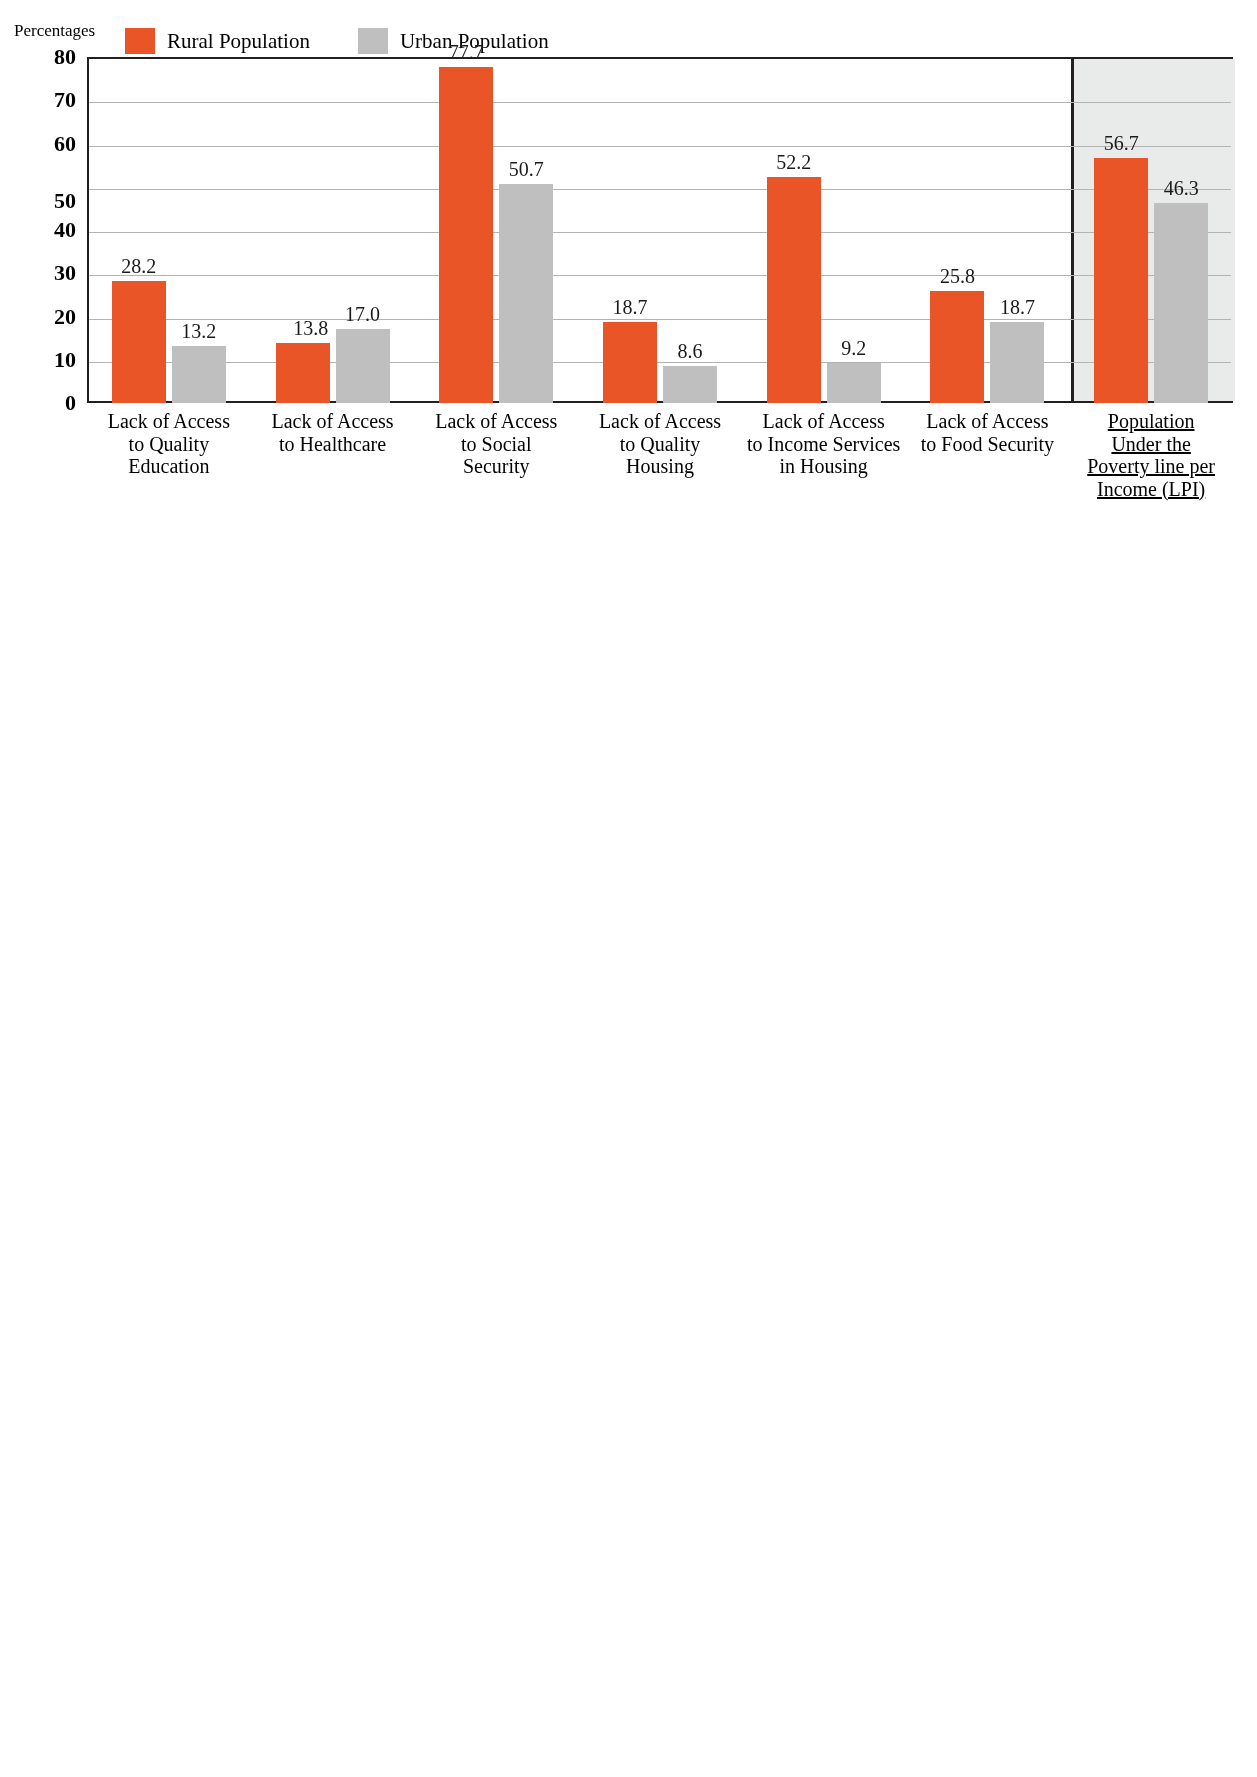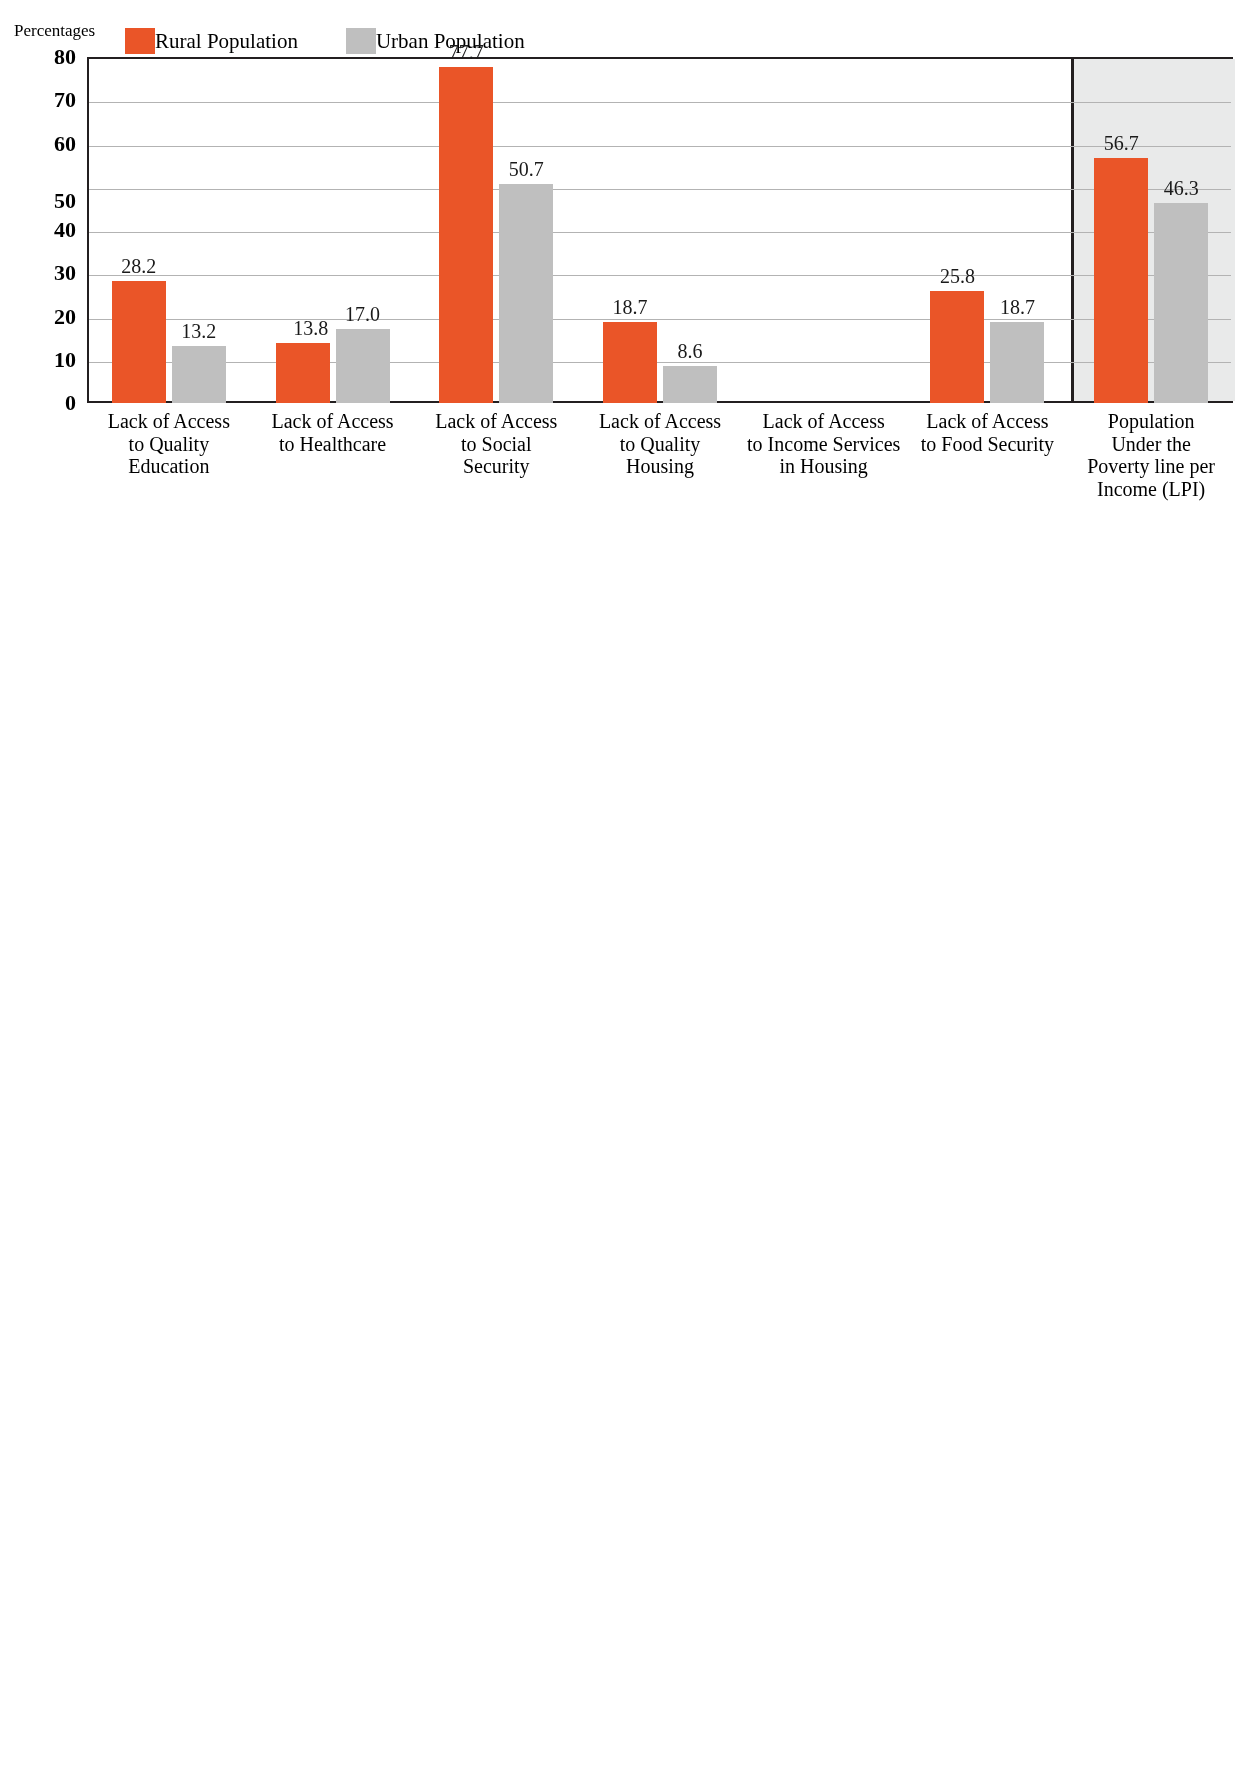--- a/index.html
+++ b/index.html
@@ -38,20 +38,21 @@
     position: absolute;
     left: 125px;
     top: 28px;
     display: flex;
     align-items: center;
     gap: 48px;
   }
   .legend-item {
     display: flex;
     align-items: center;
+    gap: 12px;
   }
   .legend-swatch {
     width: 30px;
     height: 26px;
     display: block;
   }
   .legend-label {
     font-size: 21px;
     line-height: 24px;
     white-space: nowrap;
@@ -222,20 +223,26 @@
         <div class="bar-value" style="left: 10.8571px; width: 82px; bottom: 341.053px;">77.7</div>
         <div class="bar bar-urban" style="left: 84.8571px; width: 54px; height: 219.278px; background: rgb(191, 191, 191);"></div>
         <div class="bar-value" style="left: 70.8571px; width: 82px; bottom: 224.278px;">50.7</div>
       </div>
       <div class="bar-group" style="left: 491.143px; width: 163.714px;">
         <div class="bar bar-rural" style="left: 24.8571px; width: 54px; height: 80.8775px; background: rgb(234, 85, 40);"></div>
         <div class="bar-value" style="left: 10.8571px; width: 82px; bottom: 85.8775px;">18.7</div>
         <div class="bar bar-urban" style="left: 84.8571px; width: 54px; height: 37.195px; background: rgb(191, 191, 191);"></div>
         <div class="bar-value" style="left: 70.8571px; width: 82px; bottom: 42.195px;">8.6</div>
       </div>
+      <div class="bar-group" style="left: 654.857px; width: 163.714px;">
+        <div class="bar bar-rural" style="left: 24.8571px; width: 54px; height: 225.765px; background: rgb(234, 85, 40);"></div>
+        <div class="bar-value" style="left: 10.8571px; width: 82px; bottom: 230.765px;">52.2</div>
+        <div class="bar bar-urban" style="left: 84.8571px; width: 54px; height: 39.79px; background: rgb(191, 191, 191);"></div>
+        <div class="bar-value" style="left: 70.8571px; width: 82px; bottom: 44.79px;">9.2</div>
+      </div>
       <div class="bar-group" style="left: 818.571px; width: 163.714px;">
         <div class="bar bar-rural" style="left: 24.8571px; width: 54px; height: 111.585px; background: rgb(234, 85, 40);"></div>
         <div class="bar-value" style="left: 10.8571px; width: 82px; bottom: 116.585px;">25.8</div>
         <div class="bar bar-urban" style="left: 84.8571px; width: 54px; height: 80.8775px; background: rgb(191, 191, 191);"></div>
         <div class="bar-value" style="left: 70.8571px; width: 82px; bottom: 85.8775px;">18.7</div>
       </div>
       <div class="bar-group" style="left: 982.286px; width: 163.714px;">
         <div class="bar bar-rural" style="left: 24.8571px; width: 54px; height: 245.227px; background: rgb(234, 85, 40);"></div>
         <div class="bar-value" style="left: 10.8571px; width: 82px; bottom: 250.227px;">56.7</div>
         <div class="bar bar-urban" style="left: 84.8571px; width: 54px; height: 200.248px; background: rgb(191, 191, 191);"></div>
@@ -265,21 +272,21 @@
       </div>
       <div class="cat-label" style="left: 642.857px; width: 187.714px;">
         <div>Lack of Access</div>
         <div>to Income Services</div>
         <div>in Housing</div>
       </div>
       <div class="cat-label" style="left: 806.571px; width: 187.714px;">
         <div>Lack of Access</div>
         <div>to Food Security</div>
       </div>
-      <div class="cat-label" style="left: 970.286px; width: 187.714px;">
+      <div class="cat-label" style="left: 970.286px; width: 187.714px; text-decoration: underline;">
         <div>Population</div>
         <div>Under the</div>
         <div>Poverty line per</div>
         <div>Income (LPI)</div>
       </div>
     </div>
 
 </div>
 
 </body></html>

